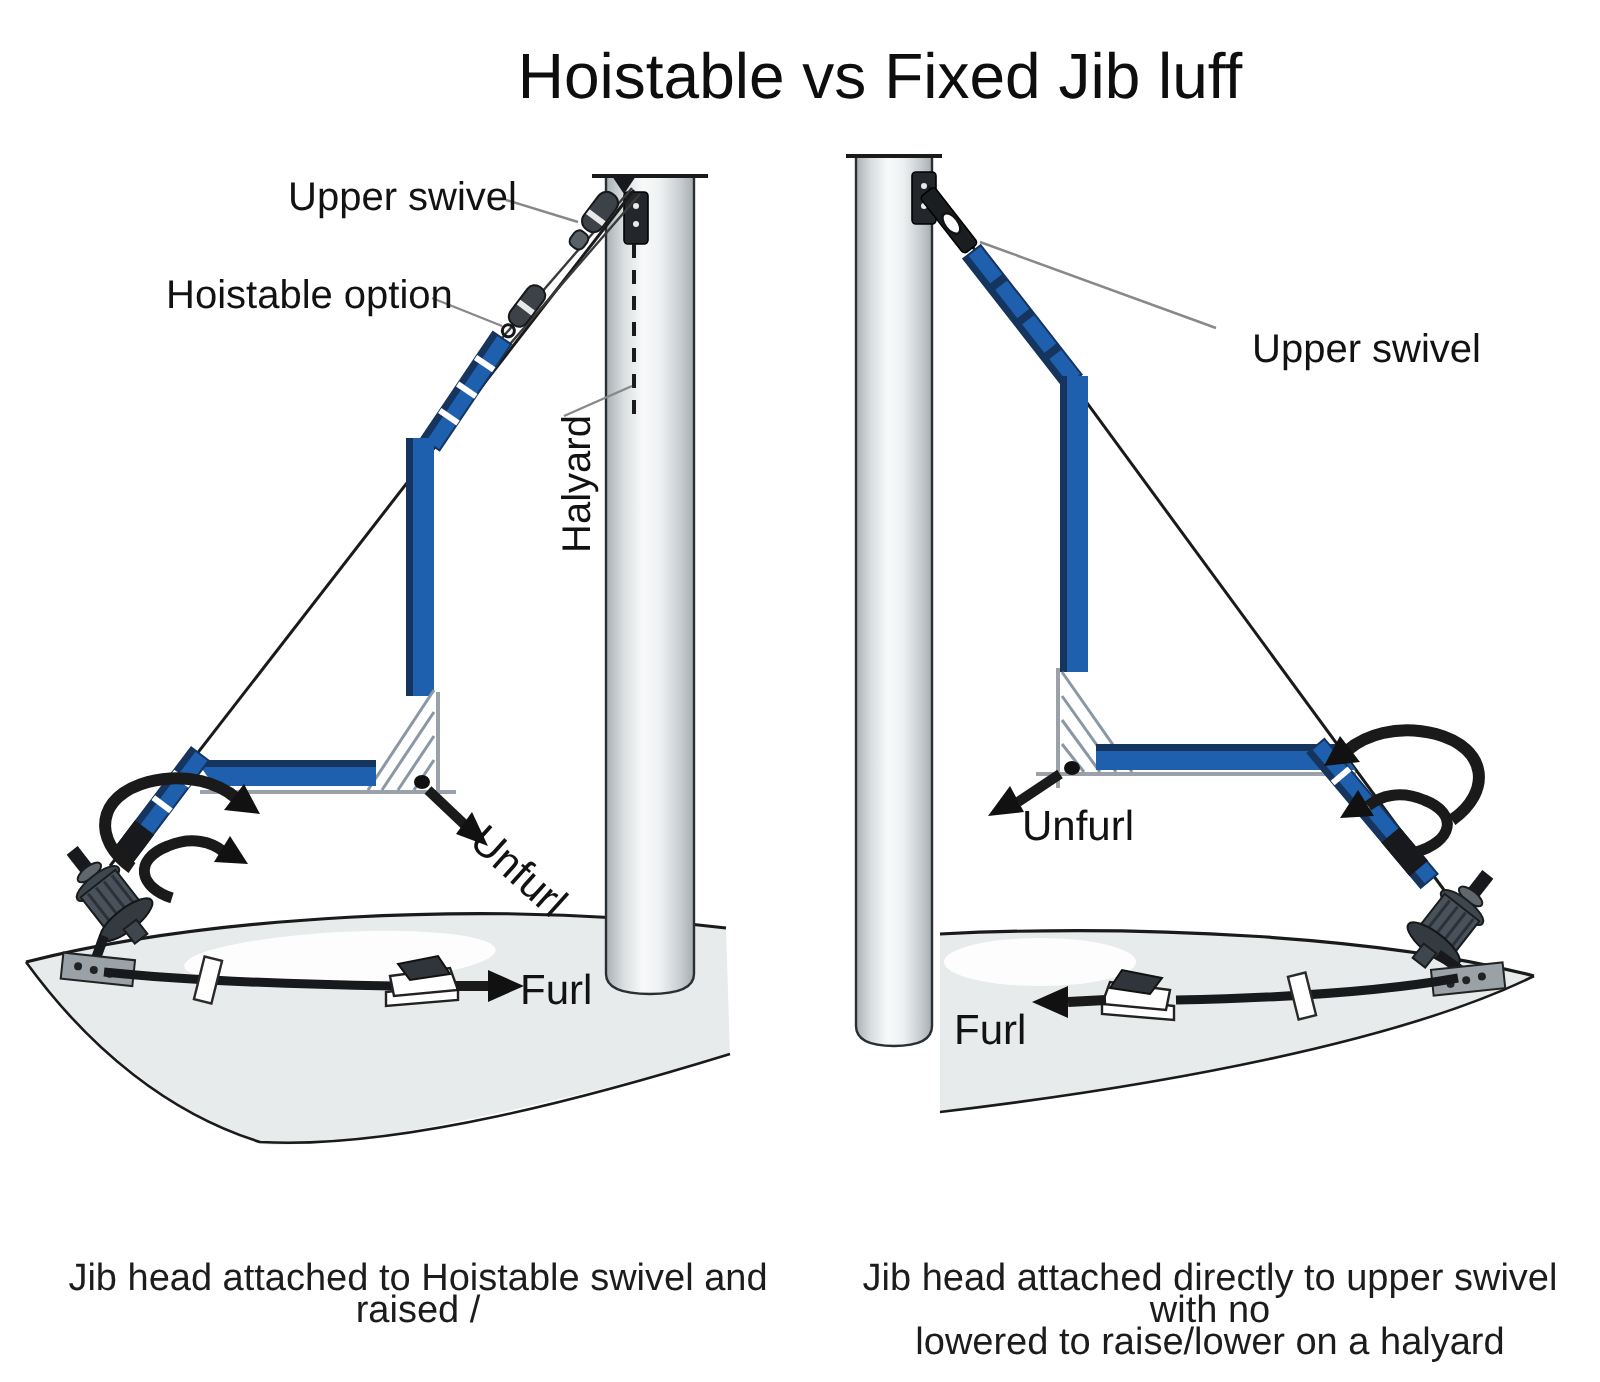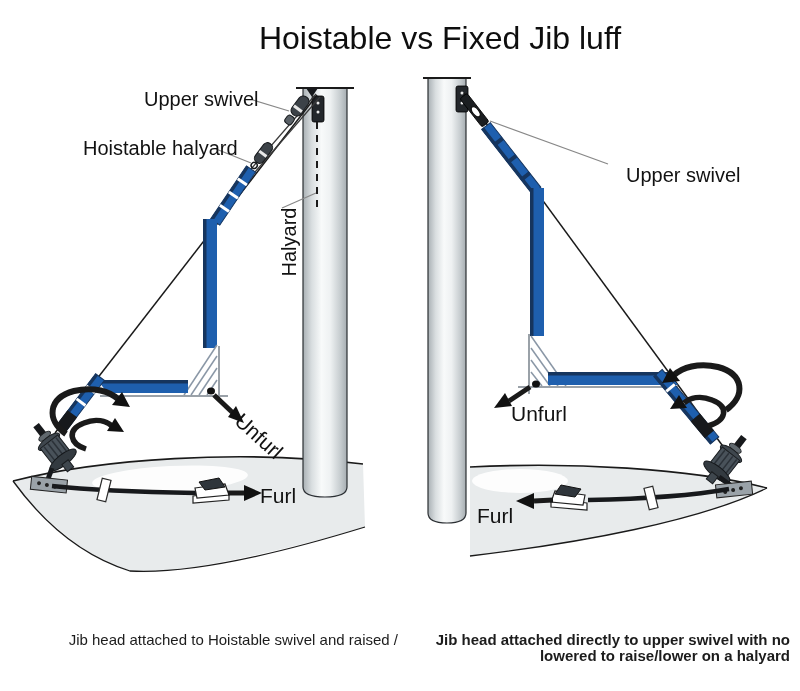--- a/index.html
+++ b/index.html
@@ -25,24 +25,24 @@
   }
   .halyard-lbl{
     position:absolute;left:250px;top:230px;width:80px;height:24px;text-align:center;
     transform:rotate(-90deg);transform-origin:center;
   }
   .unfurl-left{
     position:absolute;left:223px;top:424px;width:70px;height:26px;text-align:center;
     transform:rotate(42deg);transform-origin:center;font-size:21px;
   }
   .caption{
-    position:absolute;text-align:right;font-size:15px;line-height:16px;color:#1c1c1c;
+    position:absolute;text-align:center;font-size:19px;line-height:16px;color:#1c1c1c;
   }
   .caption-left{left:20px;top:632px;width:378px;}
-  .caption-right{left:420px;top:632px;width:370px;font-weight:bold;}
+  .caption-right{left:420px;top:632px;width:370px;}
   
   .sail-blue{fill:var(--sail-blue);}
   .sail-navy{fill:var(--sail-navy);}
   .ink{stroke:var(--line-ink);}
   .hatch{stroke:var(--hatch-gray);}
   .leader{stroke:var(--leader-gray);stroke-width:1.2;}
 </style>
 </head>
 <body>
 
@@ -296,21 +296,21 @@
         </g>
       </g>
 
       <line x1="490" y1="121" x2="608" y2="164" class="leader"></line>
     </g>
   </svg>
 
   <div class="title">Hoistable vs Fixed Jib luff</div>
 
   <div class="lbl" style="left:144px;top:88px;">Upper swivel</div>
-  <div class="lbl" style="left:83px;top:137px;">Hoistable halyard</div>
+  <div class="lbl" style="left:83px;top:137px;">Hoistable option</div>
   <div class="lbl halyard-lbl">Halyard</div>
   <div class="unfurl-left">Unfurl</div>
   <div class="lbl lbl-big" style="left:260px;top:484px;">Furl</div>
 
   <div class="lbl" style="left:626px;top:164px;">Upper swivel</div>
   <div class="lbl lbl-big" style="left:511px;top:402px;">Unfurl</div>
   <div class="lbl lbl-big" style="left:477px;top:504px;">Furl</div>
 
   <div class="caption caption-left">
     <div>Jib head attached to Hoistable swivel and raised /</div>

